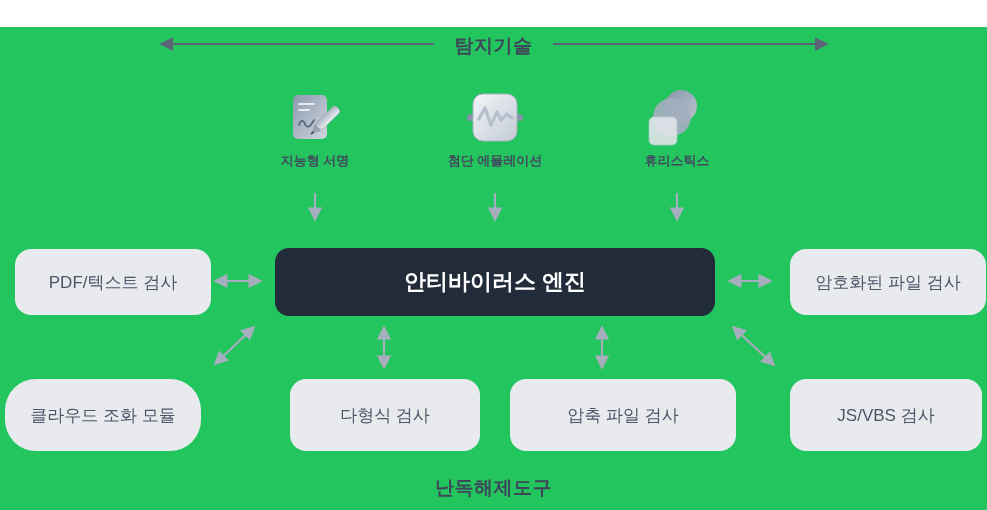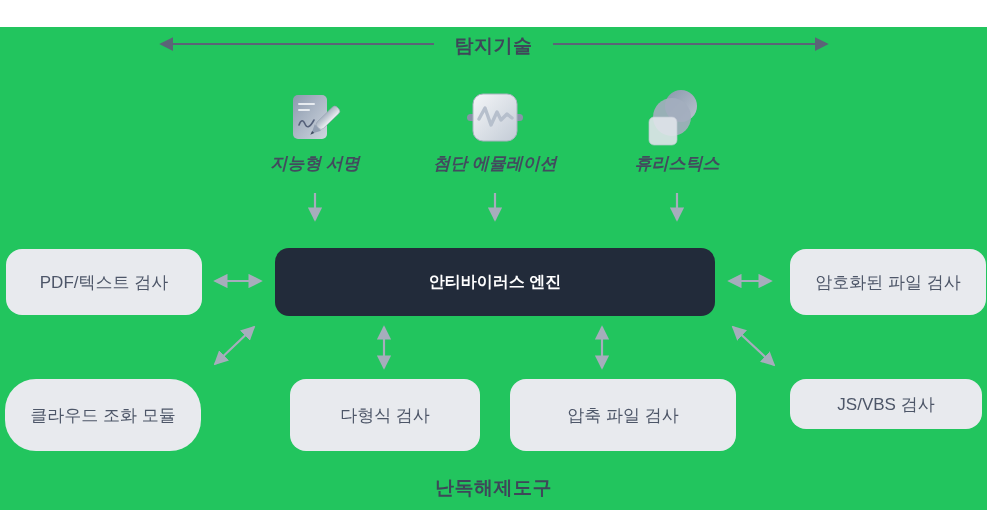--- a/index.html
+++ b/index.html
@@ -7,31 +7,31 @@
     position:relative;width:987px;height:510px;background:#22c55e;overflow:hidden;
     font-family:"Liberation Sans","DejaVu Sans",sans-serif;
     margin-top:27px;
   }
   .section-title{
     position:absolute;left:0;right:0;text-align:center;
     font-size:19px;font-weight:700;color:#3e4759;letter-spacing:0.5px;
   }
   .tech-label{
     position:absolute;transform:translateX(-50%);white-space:nowrap;
-    font-size:17px;font-weight:600;color:#424b5e;font-style:italic;
+    font-size:13px;font-weight:600;color:#424b5e;
   }
   .module-box{
     position:absolute;display:flex;align-items:center;justify-content:center;
     background:#e8eaee;border-radius:16px;
     font-size:17px;font-weight:500;color:#4d5668;white-space:nowrap;
   }
   .center-box{
     position:absolute;display:flex;align-items:center;justify-content:center;
     background:#222b3a;border-radius:14px;
-    font-size:16px;font-weight:700;color:#ffffff;white-space:nowrap;
+    font-size:22px;font-weight:700;color:#ffffff;white-space:nowrap;
   }
   #connector-layer{position:absolute;left:0;top:0;width:987px;height:510px;}
 </style>
 </head>
 <body>
 
 <div id="canvas">
 
   <svg id="connector-layer" viewBox="0 0 987 510" xmlns="http://www.w3.org/2000/svg">
     <defs>
@@ -103,24 +103,24 @@
     </g>
   </svg>
 
   <div class="section-title" style="top:6px;">탐지기술</div>
   <div class="section-title" style="top:448px;text-align:center;">난독해제도구</div>
 
   <div class="tech-label" style="left:315px;top:125px;">지능형 서명</div>
   <div class="tech-label" style="left:495px;top:125px;">첨단 에뮬레이션</div>
   <div class="tech-label" style="left:677px;top:125px;text-align:right;">휴리스틱스</div>
 
-  <div class="module-box" style="left:6px;top:222px;width:196px;height:66px;">PDF/텍스트 검사</div>
+  <div class="module-box" style="left:15px;top:222px;width:196px;height:66px;">PDF/텍스트 검사</div>
 
   <div class="center-box" style="left:275px;top:221px;width:440px;height:68px;">안티바이러스 엔진</div>
 
   <div class="module-box" style="left:790px;top:222px;width:196px;height:66px;">암호화된 파일 검사</div>
 
   <div class="module-box" style="left:5px;top:352px;width:196px;height:72px;border-radius:31px;">클라우드 조화 모듈</div>
   <div class="module-box" style="left:290px;top:352px;width:190px;height:72px;text-align:center;">다형식 검사</div>
   <div class="module-box" style="left:510px;top:352px;width:226px;height:72px;">압축 파일 검사</div>
-  <div class="module-box" style="left:790px;top:352px;width:192px;height:50px;">JS/VBS 검사</div>
+  <div class="module-box" style="left:790px;top:352px;width:192px;height:72px;">JS/VBS 검사</div>
 
 </div>
 
 </body></html>

